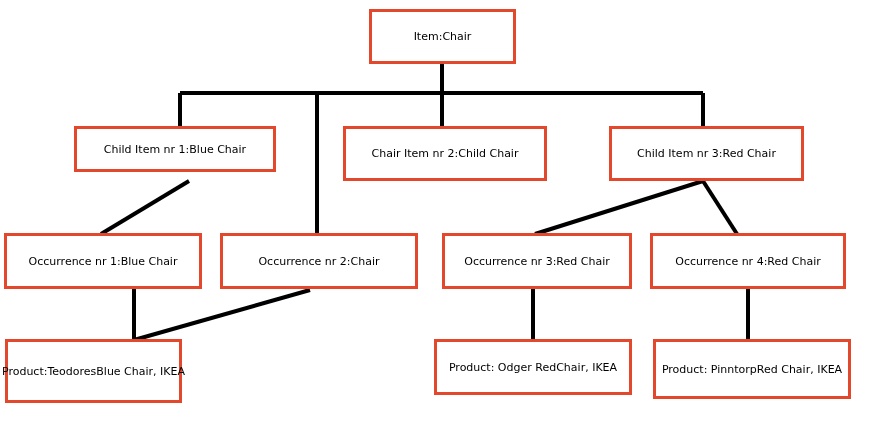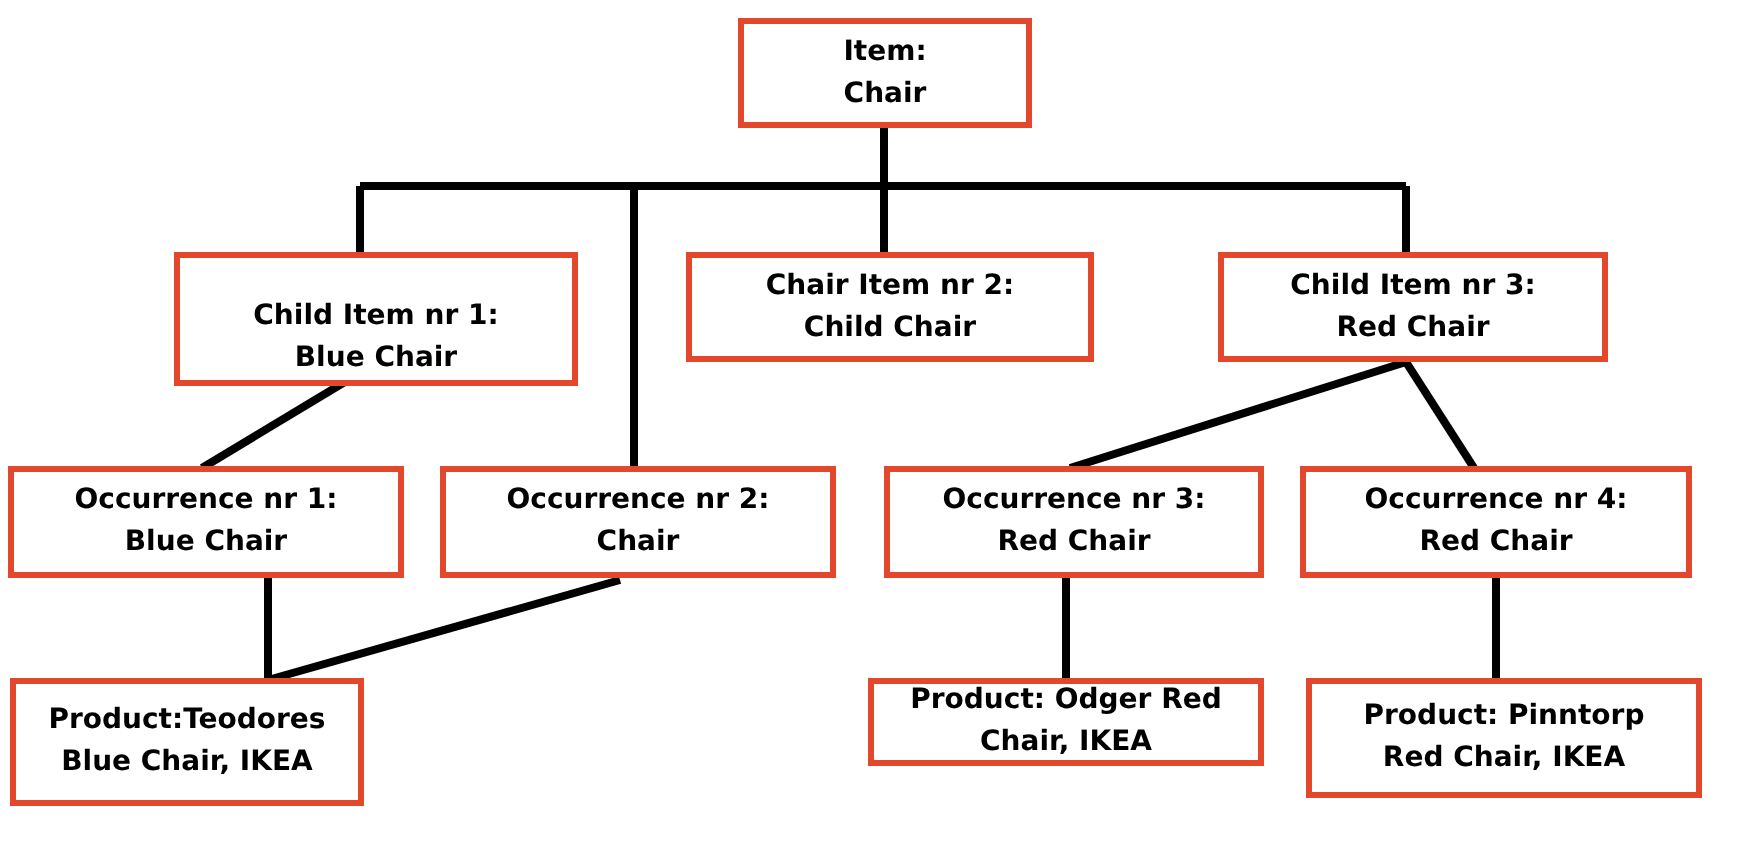--- a/index.html
+++ b/index.html
@@ -25,31 +25,30 @@
     top: 0;
     width: 870px;
     height: 422px;
   }
   .node-box {
     position: absolute;
     box-sizing: border-box;
     background: #ffffff;
     border: 3px solid #e4482c;
     display: flex;
-    flex-direction: column;
+    flex-direction: row;
     align-items: center;
     justify-content: center;
     text-align: center;
     color: #000000;
     font-family: "DejaVu Sans", sans-serif;
-    font-size: 14px;
+    font-size: 11px;
     line-height: 21px;
     letter-spacing: 0px;
     z-index: 2;
-    font-weight: bold;
   }
   .node-line {
     display: block;
     white-space: nowrap;
   }
 </style>
 </head>
 <body>
 
 <div id="diagram-root">
@@ -83,21 +82,21 @@
 
       <line x1="748" y1="289" x2="748" y2="340"></line>
     </g>
   </svg>
 
   <div class="node-box" style="left:369px; top:9px; width:147px; height:55px;">
     <span class="node-line">Item:</span>
     <span class="node-line">Chair</span>
   </div>
 
-  <div class="node-box" style="left:87px; top:126px; width:202px; height:67px;justify-content:flex-end;">
+  <div class="node-box" style="left:74px; top:126px; width:202px; height:46px;">
     <span class="node-line">Child Item nr 1:</span>
     <span class="node-line">Blue Chair</span>
   </div>
 
   <div class="node-box" style="left:343px; top:126px; width:204px; height:55px;">
     <span class="node-line">Chair Item nr 2:</span>
     <span class="node-line">Child Chair</span>
   </div>
 
   <div class="node-box" style="left:609px; top:126px; width:195px; height:55px;">
@@ -123,21 +122,21 @@
   <div class="node-box" style="left:650px; top:233px; width:196px; height:56px;">
     <span class="node-line">Occurrence nr 4:</span>
     <span class="node-line">Red Chair</span>
   </div>
 
   <div class="node-box" style="left:5px; top:339px; width:177px; height:64px;">
     <span class="node-line">Product:Teodores</span>
     <span class="node-line">Blue Chair, IKEA</span>
   </div>
 
-  <div class="node-box" style="left:434px; top:339px; width:198px; height:44px;">
+  <div class="node-box" style="left:434px; top:339px; width:198px; height:56px;">
     <span class="node-line">Product: Odger Red</span>
     <span class="node-line">Chair, IKEA</span>
   </div>
 
   <div class="node-box" style="left:653px; top:339px; width:198px; height:60px;">
     <span class="node-line">Product: Pinntorp</span>
     <span class="node-line">Red Chair, IKEA</span>
   </div>
 
 </div>

